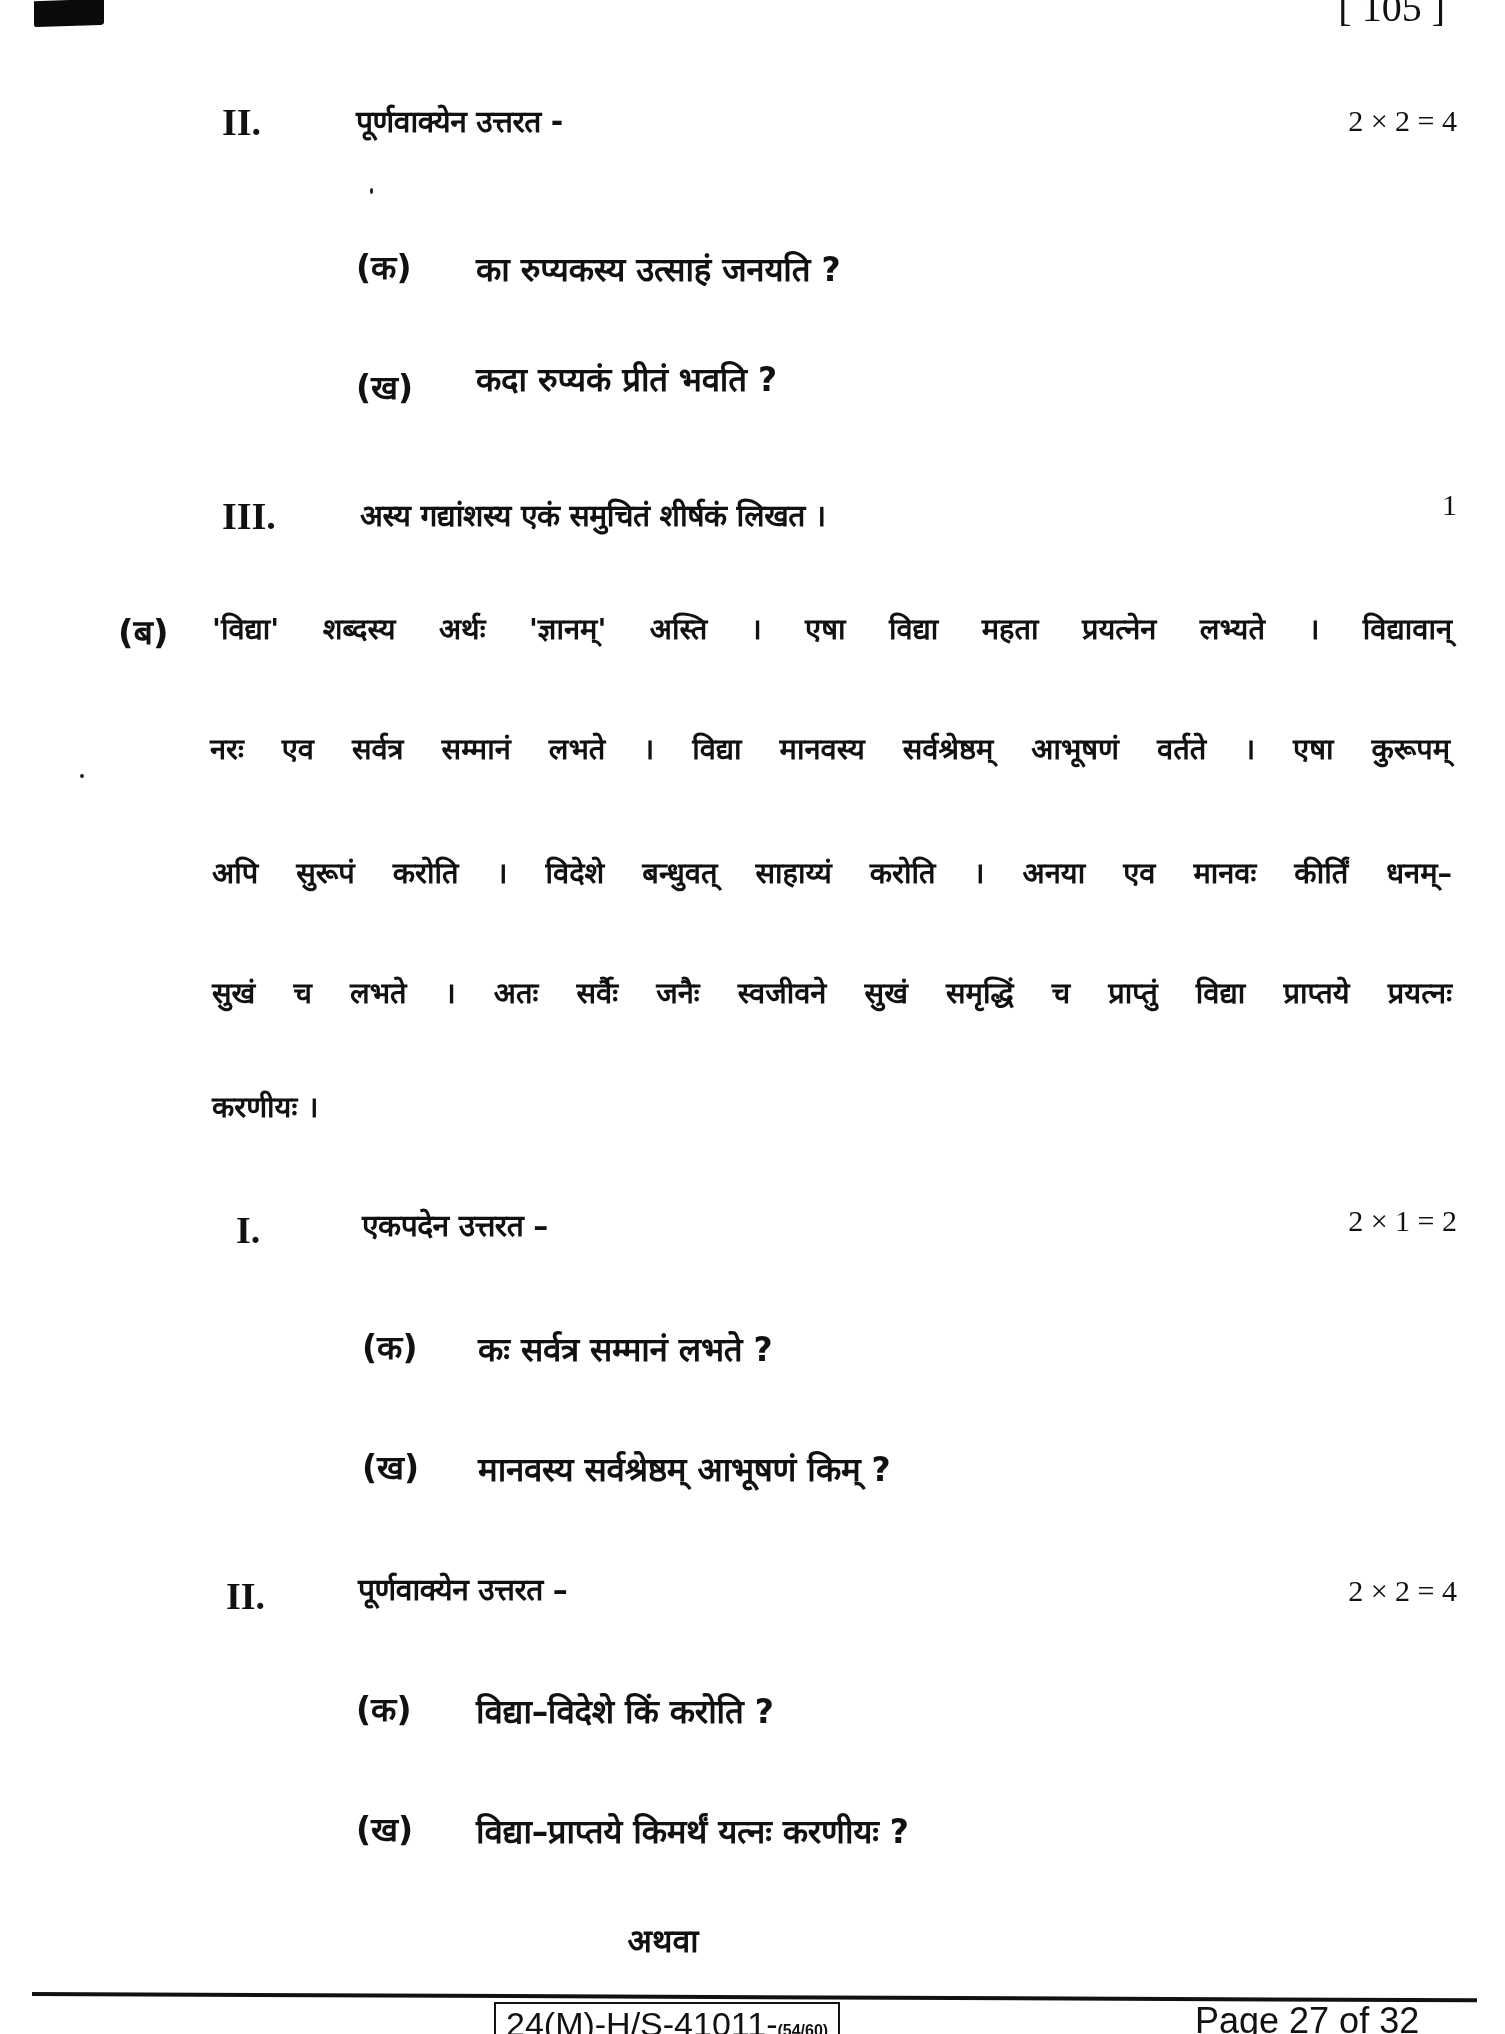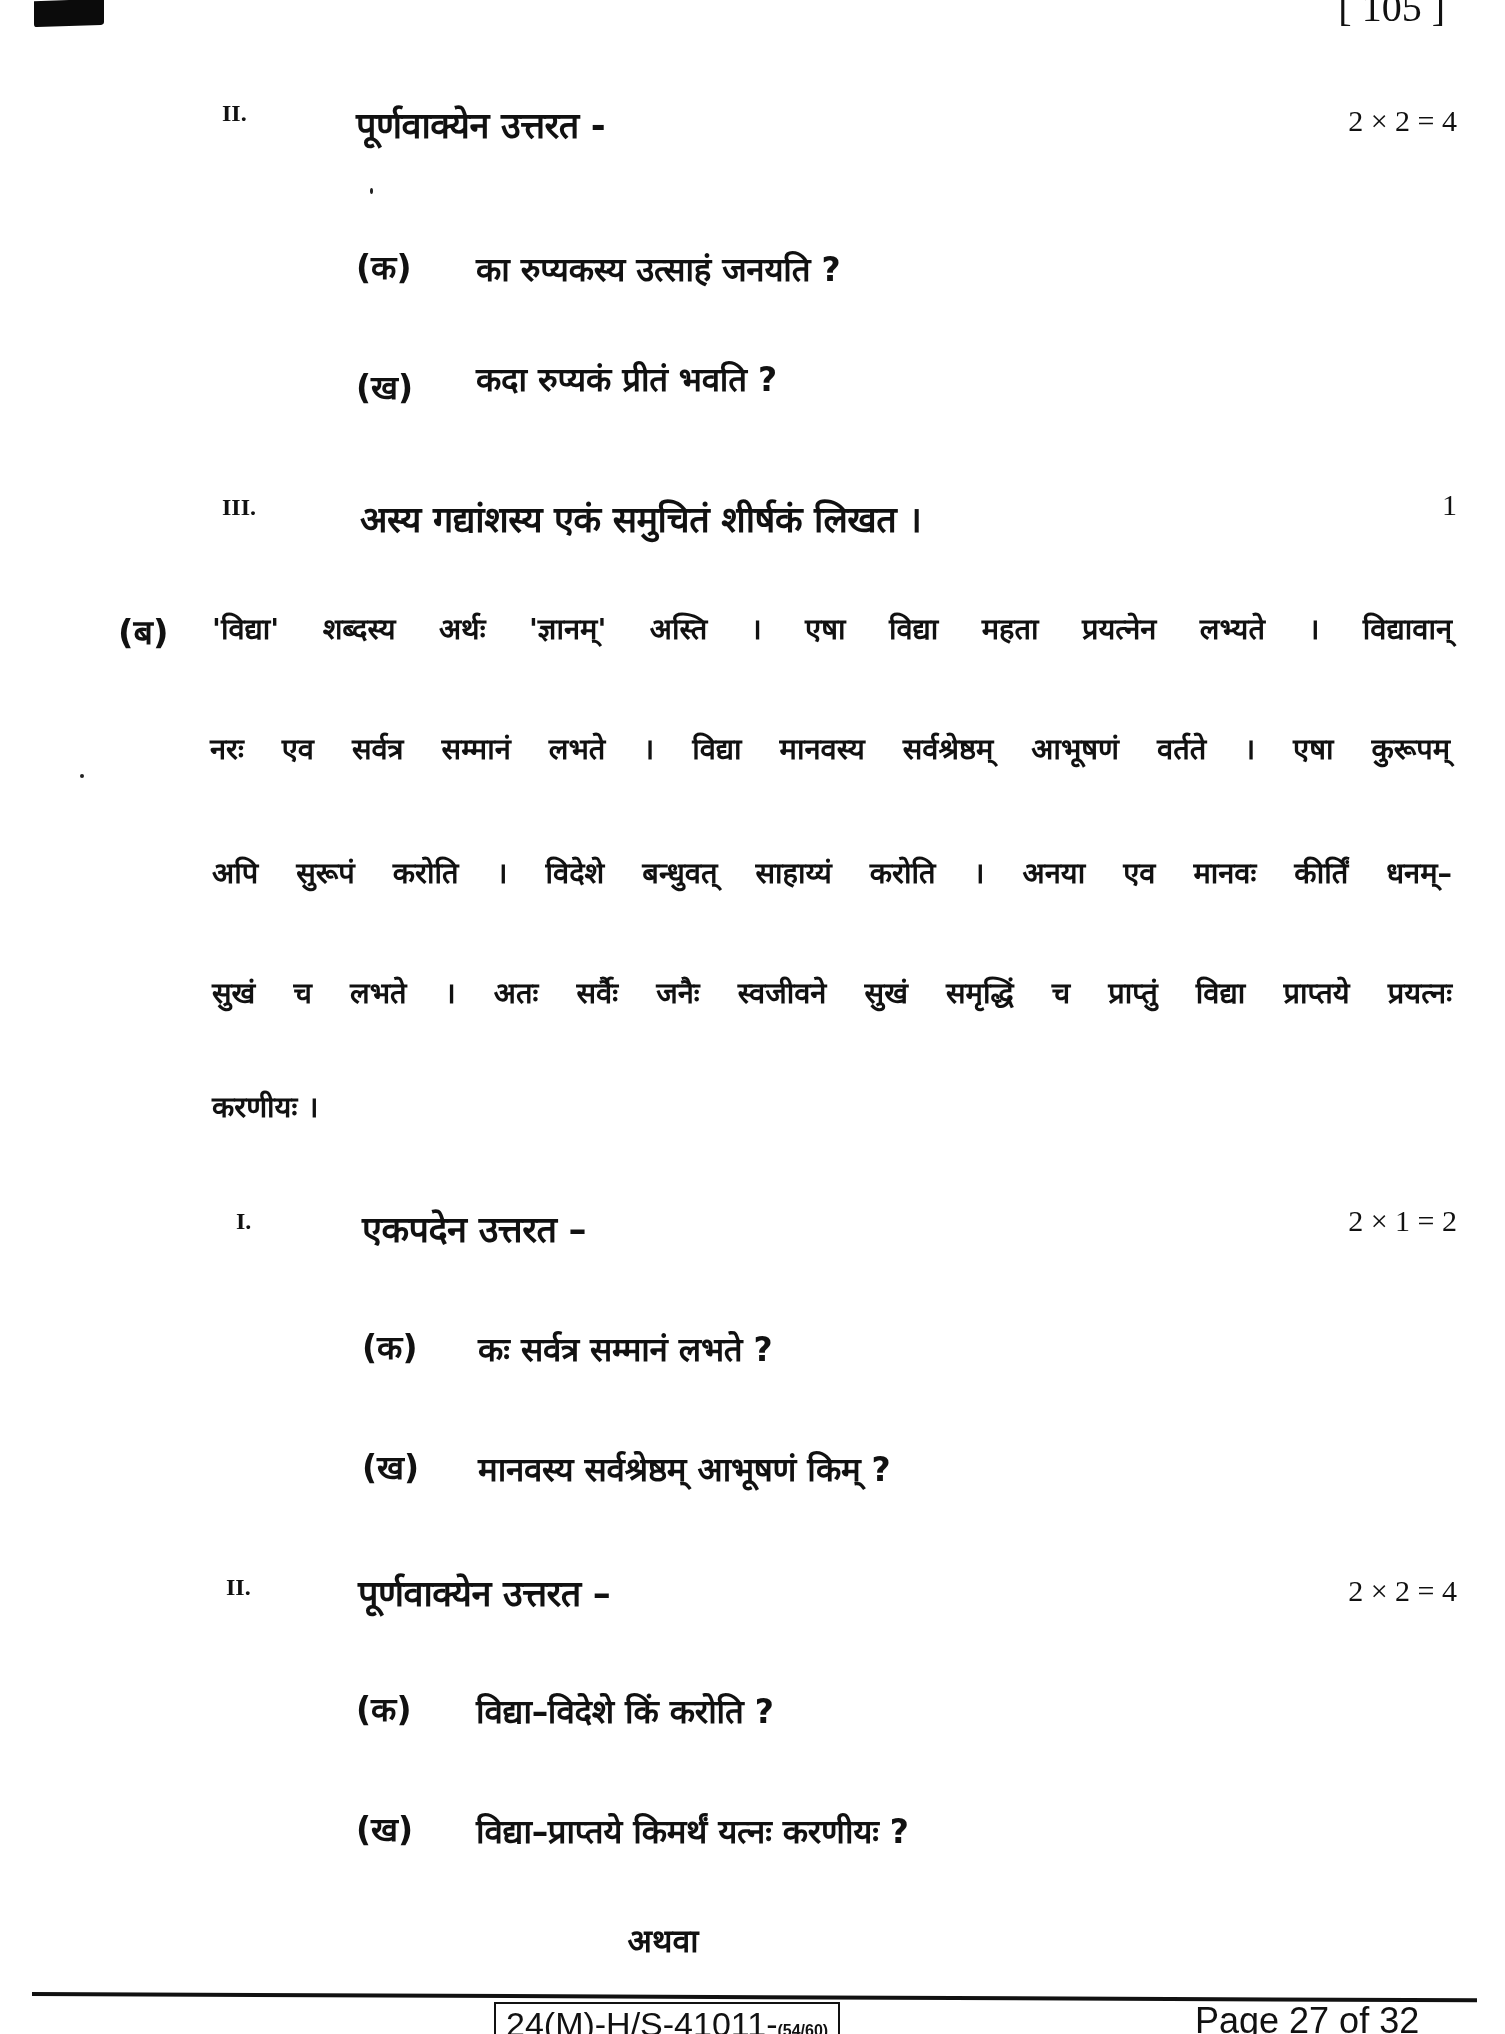--- a/index.html
+++ b/index.html
@@ -6,22 +6,22 @@
     body {
       width: 1505px; height: 2034px; position: relative; overflow: hidden;
       font-family: "DejaVu Sans", sans-serif; color: #111111;
     }
     .abs { position: absolute; white-space: nowrap; }
     .corner-mark {
       left: 34px; top: 0px; width: 70px; height: 26px; background: #0b0b0b;
       transform: skewY(-2deg); border-radius: 0 0 3px 3px;
     }
     .page-num { right: 60px; top: -16px; font-family: "Liberation Serif", serif; font-size: 40px; }
-    .roman { font-family: "Liberation Serif", serif; font-size: 24px; font-weight: bold; }
-    .heading { font-size: 36px; font-weight: bold; letter-spacing: -0.5px; }
+    .roman { font-family: "Liberation Serif", serif; font-size: 38px; font-weight: bold; }
+    .heading { font-size: 30px; font-weight: bold; letter-spacing: -0.5px; }
     .marks { font-family: "Liberation Serif", serif; font-size: 30px; right: 48px; }
     .sub-label { font-size: 33px; font-weight: bold; }
     .q-text { font-size: 33px; font-weight: bold; letter-spacing: -0.3px; }
     .passage-label { font-size: 34px; font-weight: bold; }
     .passage-line {
       font-size: 29px; font-weight: bold; left: 212px; width: 1240px;
       text-align: justify; text-align-last: justify; white-space: nowrap;
     }
     .passage-line.last { text-align-last: left; }
     .dot { width: 4px; height: 4px; background: #222; border-radius: 50%; }

